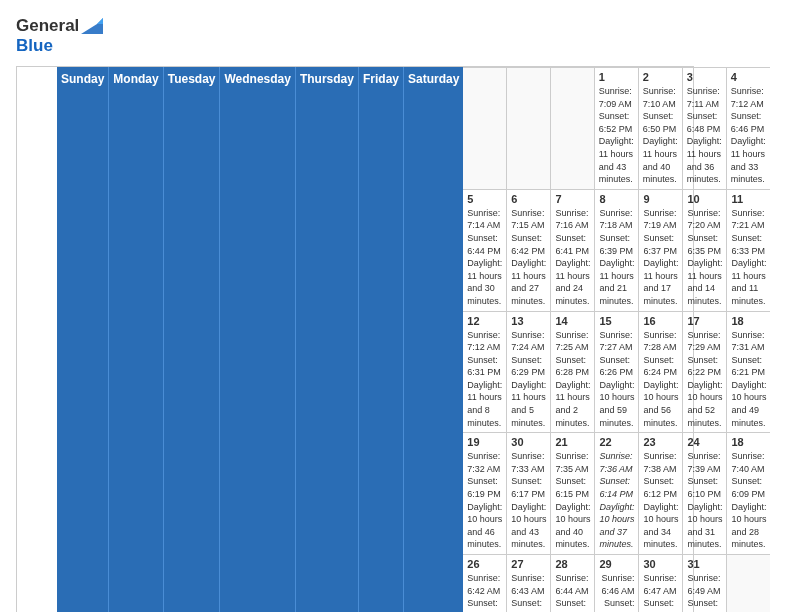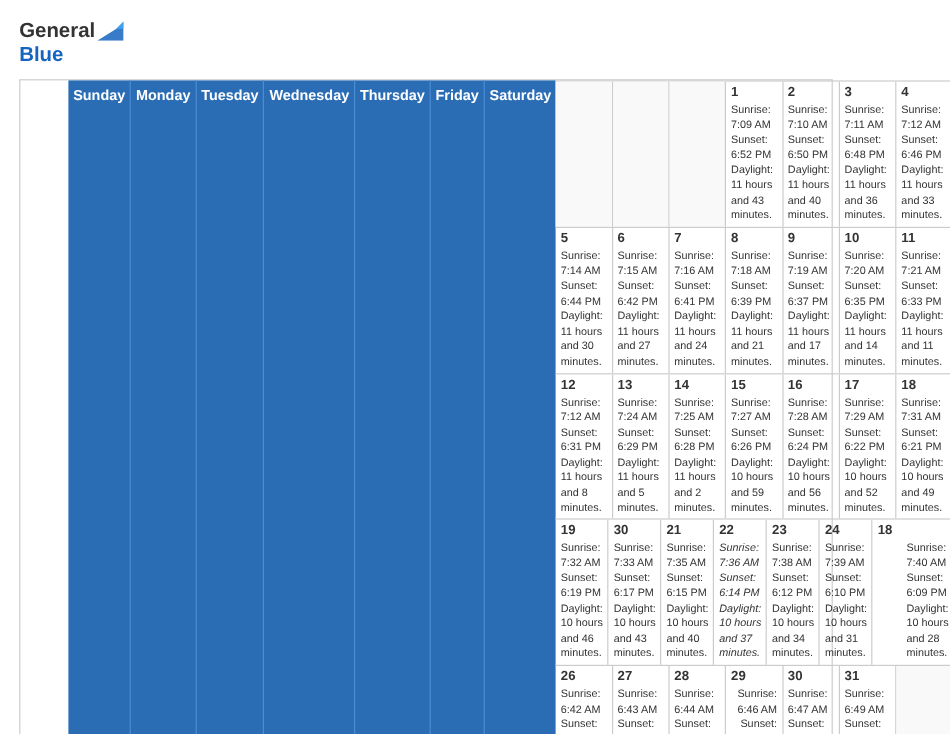--- a/index.html
+++ b/index.html
@@ -301,21 +301,21 @@
           </div>
           <div class="cal-cell">
             <span class="cell-date">24</span>
             <div class="cell-info" style="white-space: pre-line;">Sunrise: 7:39 AM
 Sunset: 6:10 PM
 Daylight: 10 hours
 and 31 minutes.</div>
           </div>
           <div class="cal-cell">
             <span class="cell-date">18</span>
-            <div class="cell-info" style="white-space: pre-line; margin-left: 24px;">Sunrise: 7:40 AM
+            <div class="cell-info" style="white-space: pre-line;">Sunrise: 7:40 AM
 Sunset: 6:09 PM
 Daylight: 10 hours
 and 28 minutes.</div>
           </div>
         </div>
         <div class="cal-row">
           <div class="cal-cell">
             <span class="cell-date">26</span>
             <div class="cell-info" style="white-space: pre-line;">Sunrise: 6:42 AM
 Sunset: 5:07 PM

